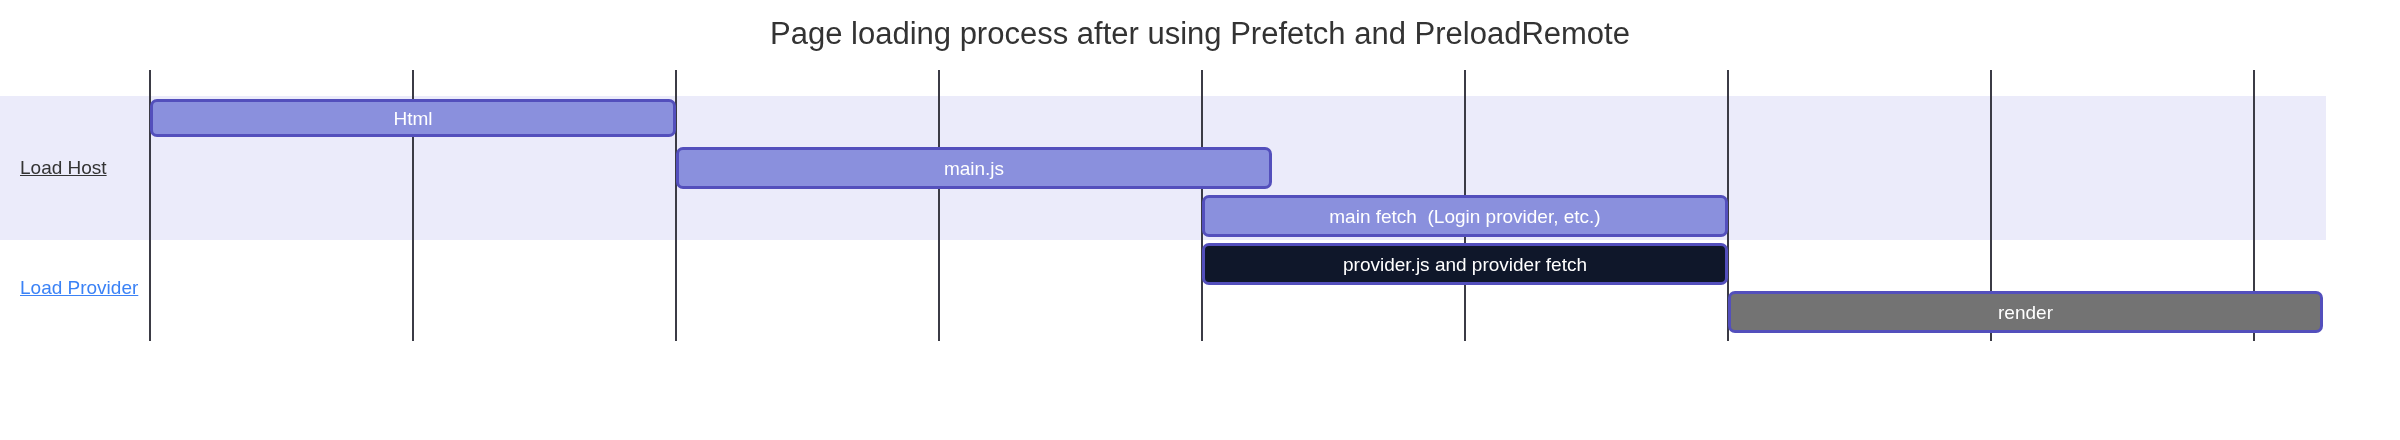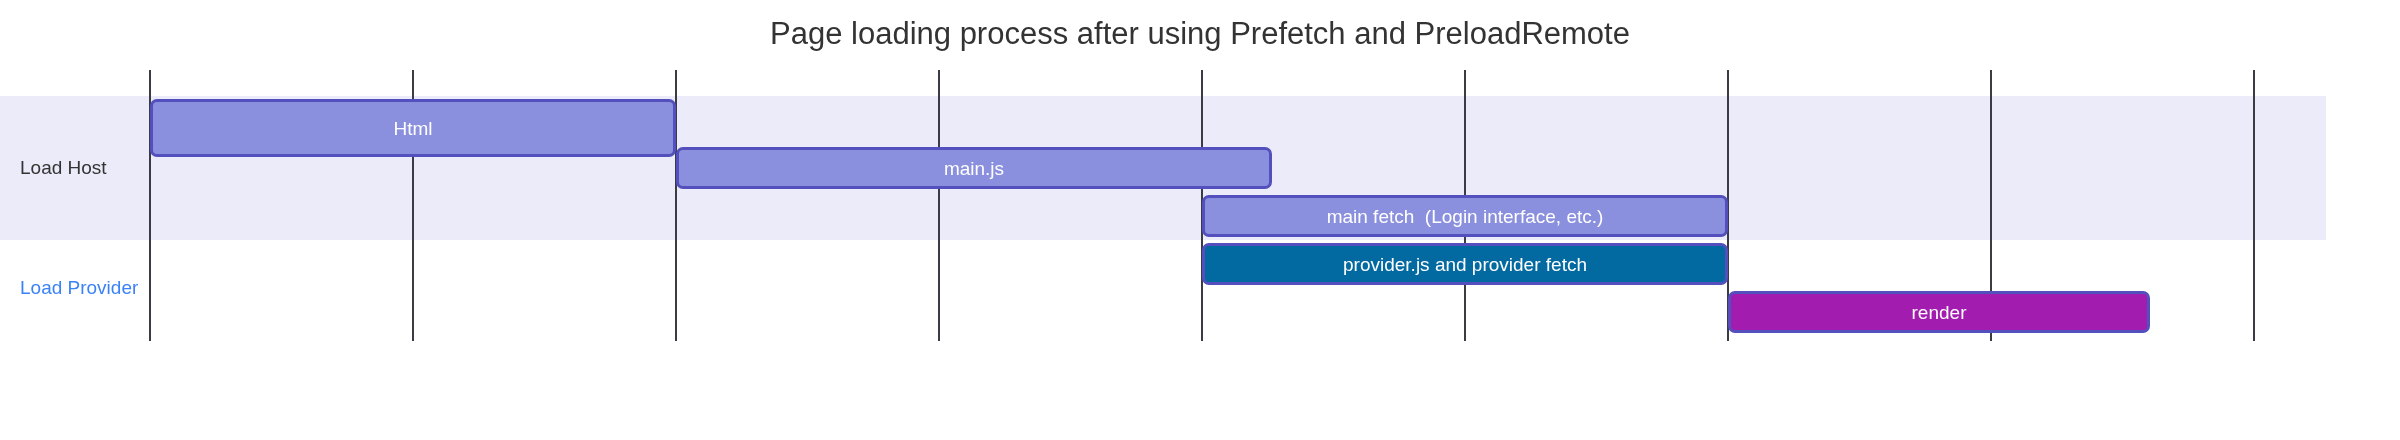--- a/index.html
+++ b/index.html
@@ -35,20 +35,21 @@
   .gridline {
     position: absolute;
     width: 2px;
   }
   .section-label {
     position: absolute;
     display: flex;
     align-items: center;
     font-size: 19px;
     white-space: nowrap;
+    text-decoration: underline;
   }
   .task-bar {
     position: absolute;
     box-sizing: border-box;
     border-style: solid;
     border-width: 3px;
     border-radius: 7px;
     display: flex;
     align-items: center;
     justify-content: center;
@@ -70,30 +71,30 @@
       <div class="gridline" style="left: 149px; top: 70px; height: 271px; background: rgb(59, 59, 69);"></div>
       <div class="gridline" style="left: 412px; top: 70px; height: 271px; background: rgb(59, 59, 69);"></div>
       <div class="gridline" style="left: 675px; top: 70px; height: 271px; background: rgb(59, 59, 69);"></div>
       <div class="gridline" style="left: 938px; top: 70px; height: 271px; background: rgb(59, 59, 69);"></div>
       <div class="gridline" style="left: 1201px; top: 70px; height: 271px; background: rgb(59, 59, 69);"></div>
       <div class="gridline" style="left: 1464px; top: 70px; height: 271px; background: rgb(59, 59, 69);"></div>
       <div class="gridline" style="left: 1727px; top: 70px; height: 271px; background: rgb(59, 59, 69);"></div>
       <div class="gridline" style="left: 1990px; top: 70px; height: 271px; background: rgb(59, 59, 69);"></div>
       <div class="gridline" style="left: 2253px; top: 70px; height: 271px; background: rgb(59, 59, 69);"></div>
       <div class="section-label" style="left: 20px; top: 96px; height: 144px; color: rgb(51, 51, 51);">Load Host</div>
-      <div class="task-bar" style="left: 150px; width: 526px; top: 99px; height: 58px; background: rgb(138, 144, 221); border-color: rgb(83, 79, 188);">
+      <div class="task-bar" style="left: 150px; width: 526px; top: 99px; height: 38px; background: rgb(138, 144, 221); border-color: rgb(83, 79, 188);">
         <span class="task-label" style="color: rgb(255, 255, 255);">Html</span>
       </div>
       <div class="task-bar" style="left: 676px; width: 596px; top: 147px; height: 42px; background: rgb(138, 144, 221); border-color: rgb(83, 79, 188);">
         <span class="task-label" style="color: rgb(255, 255, 255);">main.js</span>
       </div>
       <div class="task-bar" style="left: 1202px; width: 526px; top: 195px; height: 42px; background: rgb(138, 144, 221); border-color: rgb(83, 79, 188);">
-        <span class="task-label" style="color: rgb(255, 255, 255);">main fetch  (Login interface, etc.)</span>
+        <span class="task-label" style="color: rgb(255, 255, 255);">main fetch  (Login provider, etc.)</span>
       </div>
       <div class="section-label" style="left: 20px; top: 240px; height: 96px; color: #3b82f6;">Load Provider</div>
-      <div class="task-bar" style="left: 1202px; width: 526px; top: 243px; height: 42px; background: #0369a1; border-color: rgb(83, 79, 188);">
+      <div class="task-bar" style="left: 1202px; width: 526px; top: 243px; height: 42px; background: #0f172a; border-color: rgb(83, 79, 188);">
         <span class="task-label" style="color: rgb(255, 255, 255);">provider.js and provider fetch</span>
       </div>
-      <div class="task-bar" style="left: 1728px; width: 422px; top: 291px; height: 42px; background: #a21caf; border-color: rgb(83, 79, 188);">
+      <div class="task-bar" style="left: 1728px; width: 595px; top: 291px; height: 42px; background: #737373; border-color: rgb(83, 79, 188);">
         <span class="task-label" style="color: rgb(255, 255, 255);">render</span>
       </div>
     </div>
 </div>
 
 </body></html>

